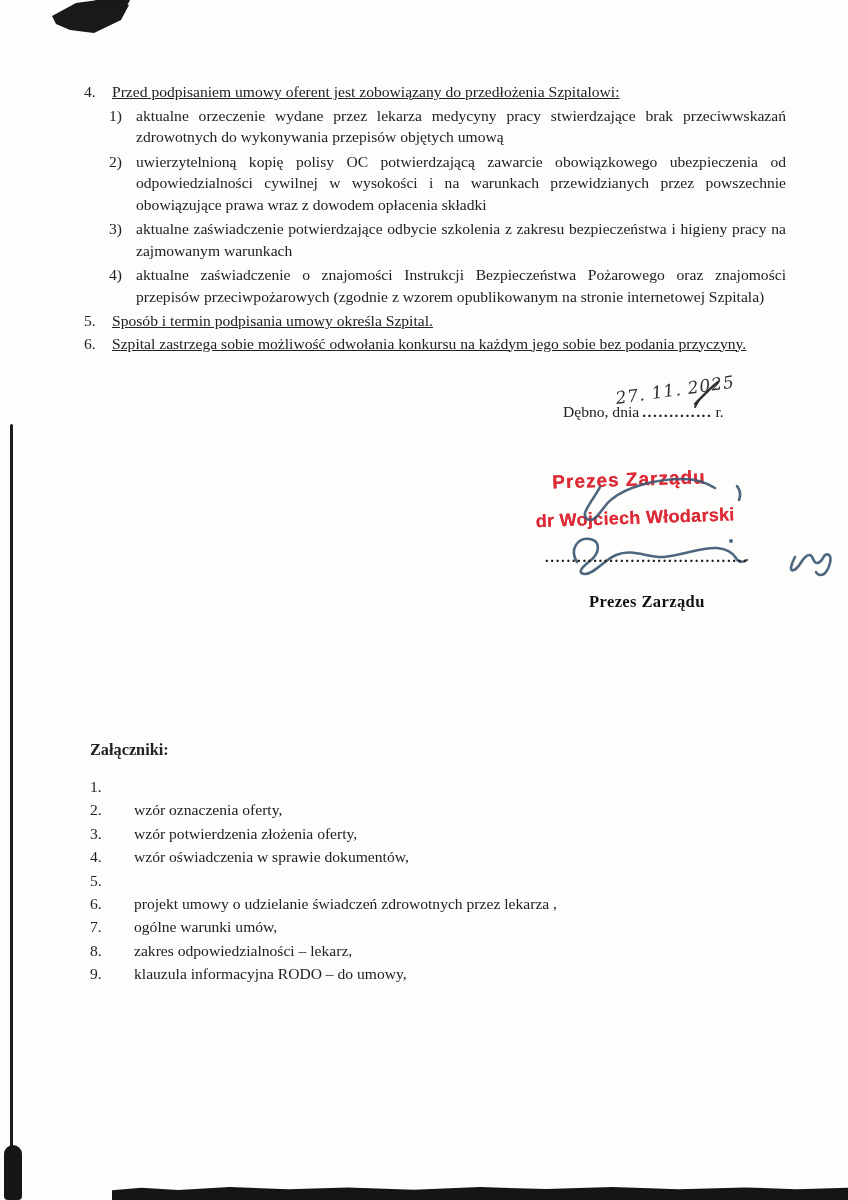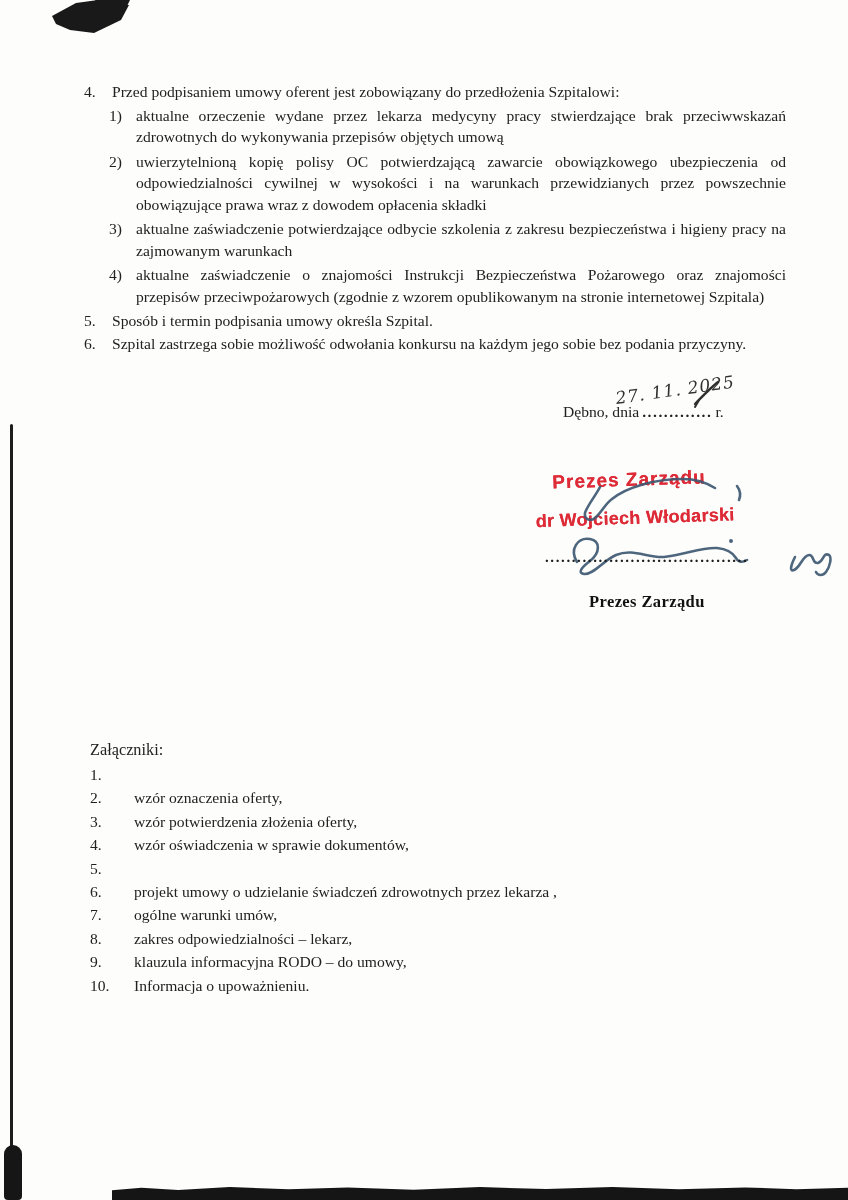--- a/index.html
+++ b/index.html
@@ -16,21 +16,21 @@
   .bottom-blob{left:4px; top:1145px; width:18px; height:55px; background:#161616; border-radius:9px 9px 4px 4px;}
   .bottom-bar{
     left:112px; top:1186px; width:736px; height:14px; background:#151515;
     clip-path:polygon(0 30%,4% 12%,9% 28%,16% 8%,24% 24%,32% 10%,41% 26%,50% 8%,59% 22%,68% 8%,77% 24%,86% 10%,93% 24%,100% 12%,100% 100%,0 100%);
   }
   
   .content{position:absolute; left:84px; top:81px; width:702px; font-size:15.6px; line-height:21.5px;}
   .row{display:flex;}
   .row .num{flex:0 0 28px;}
   .row .txt{flex:1 1 auto;}
-  .nowrap{white-space:nowrap;}
+  .nowrap{white-space:nowrap;text-decoration:underline;}
   .sublist{margin-left:25px; margin-top:2px;}
   .sub{margin-bottom:3px;}
   .sub .num{flex:0 0 27px;}
   .sub .txt{text-align:justify;}
   .sub2{margin-top:3px;}
   .tail{margin-top:1px;}
   
   .dateline{position:absolute; left:563px; top:403px; font-size:15.6px; white-space:nowrap;}
   .dots{font-weight:bold; letter-spacing:1.5px; margin:0 3px;}
   .handwriting{
@@ -44,21 +44,21 @@
          font-family:"Liberation Sans", sans-serif; font-weight:bold; color:#dd2c38;}
   .stamp .s1{margin-left:18px; font-size:19px; letter-spacing:1px; text-shadow:0 0 .6px #dd2c38;}
   .stamp .s2{margin-top:17px; font-size:18px; letter-spacing:.3px; text-shadow:0 0 .5px #dd2c38;}
   
   .ink{position:absolute; left:0; top:0; pointer-events:none;}
   .sigdots{position:absolute; left:545px; top:549px; width:218px; overflow:hidden; white-space:nowrap;
            font-size:15px; font-weight:bold; letter-spacing:1.6px; color:#1c1c1c;}
   .siglabel{position:absolute; left:589px; top:592px; font-size:16.5px; font-weight:bold; letter-spacing:.4px; color:#111;}
   
   .attachments{position:absolute; left:90px; top:740px; width:620px; font-size:15.6px;}
-  .att-head{font-weight:normal; font-size:16.3px; margin-bottom:3px;}
+  .att-head{font-weight:bold; font-size:16.3px; margin-bottom:15px;}
   .att-row{display:flex; line-height:23.4px;}
   .att-num{flex:0 0 44px;}
 </style>
 </head>
 <body>
 
 <div class="page">
 
   <svg class="art corner-svg" width="150" height="44" viewBox="0 0 150 44">
     <polygon points="52,16 76,3 98,0 129,5 121,20 94,33 70,30 56,24" fill="#191919"></polygon>
@@ -153,19 +153,15 @@
         <span>ogólne warunki umów,</span>
       </div>
     <div class="att-row">
         <span class="att-num">8.</span>
         <span>zakres odpowiedzialności – lekarz,</span>
       </div>
     <div class="att-row">
         <span class="att-num">9.</span>
         <span>klauzula informacyjna RODO – do umowy,</span>
       </div>
-    <div class="att-row">
-        <span class="att-num">10.</span>
-        <span>Informacja o upoważnieniu.</span>
-      </div>
   </div>
 
 </div>
 
 </body></html>

